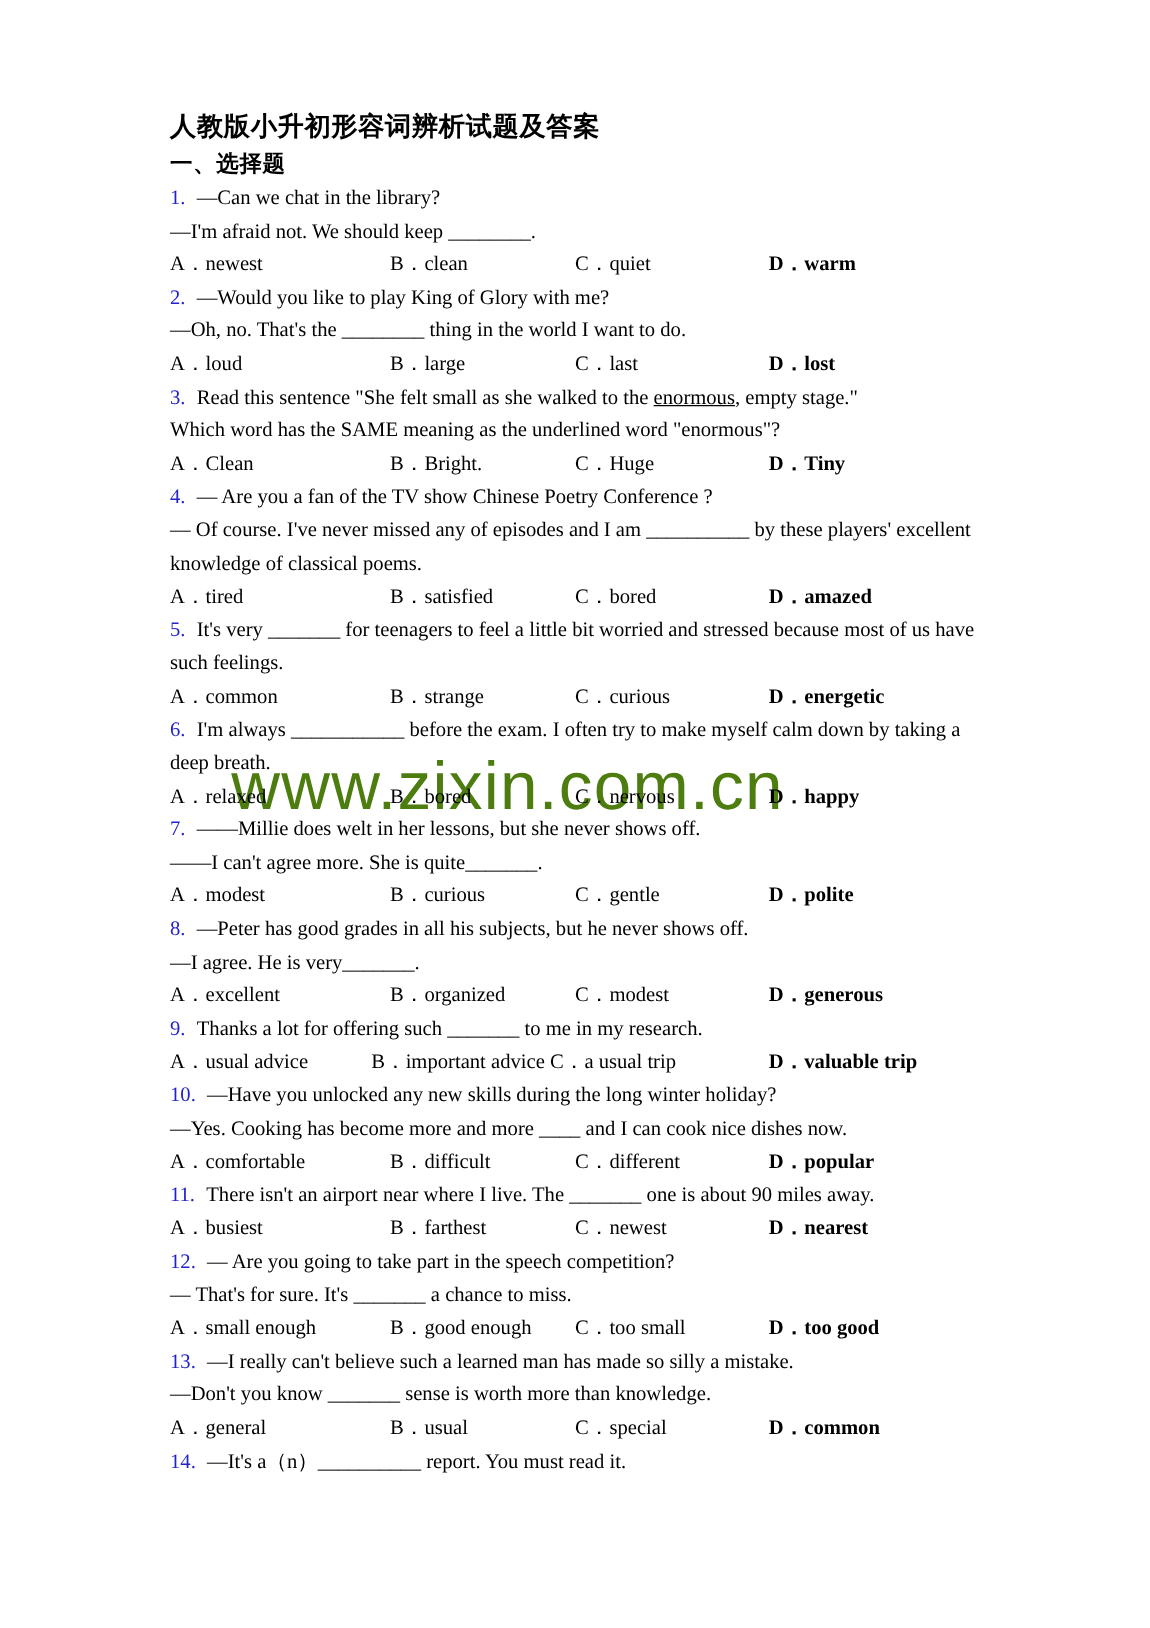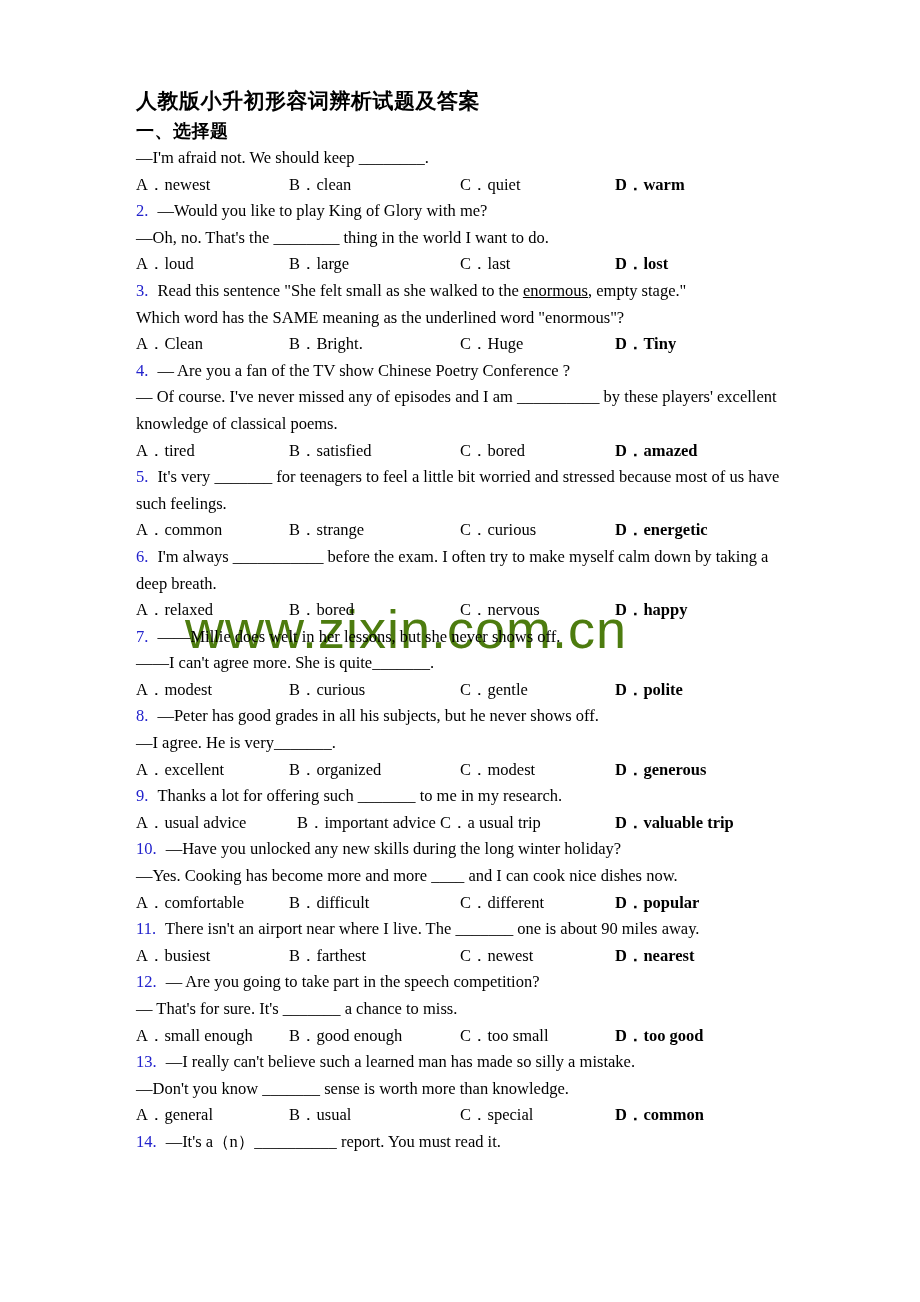--- a/index.html
+++ b/index.html
@@ -99,21 +99,21 @@
     height: 26.6px;
     font-size: 16.5px;
     line-height: 26.6px;
   }
   .opt {
     position: absolute;
     top: 0;
     white-space: nowrap;
   }
   .opt-a { left: 0px; }
-  .opt-b { left: 153px; }
+  .opt-b { left: 176px; }
   .opt-c { left: 324px; }
   .opt-d { left: 479px; font-weight: bold; }
 
   
   .options.tight .opt-b { left: 161px; }
   .options.tight .opt-c { left: 304px; }
   .options.tight .opt-d { left: 479px; }
 </style>
 </head>
 <body>
@@ -122,20 +122,21 @@
 
   <div id="watermark">www.zixin.com.cn</div>
 
   <div id="content">
 
     <div class="doc-title">人教版小升初形容词辨析试题及答案</div>
 
     <div class="section-heading">一、选择题</div>
 
     <div class="question">
+      <div class="qline"><span class="qnum">1.</span><span class="qnum-sep"></span><span>—Can we chat in the library?</span></div>
       <div class="qline"><span>—I'm afraid not. We should keep ________.</span></div>
       <div class="options">
         <span class="opt opt-a">A．newest</span>
         <span class="opt opt-b">B．clean</span>
         <span class="opt opt-c">C．quiet</span>
         <span class="opt opt-d">D．warm</span>
       </div>
     </div>
 
     <div class="question">

